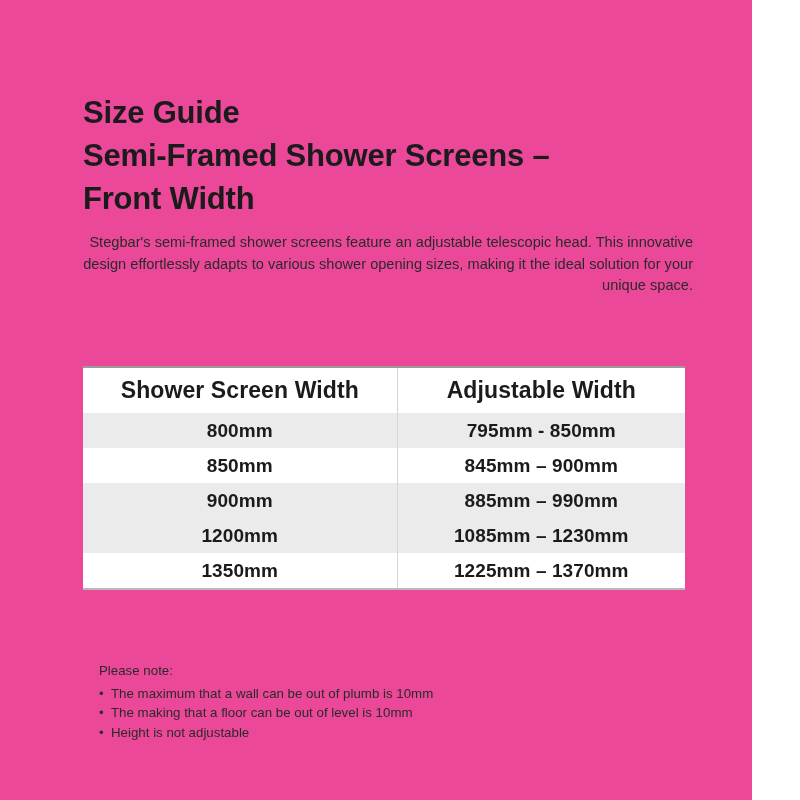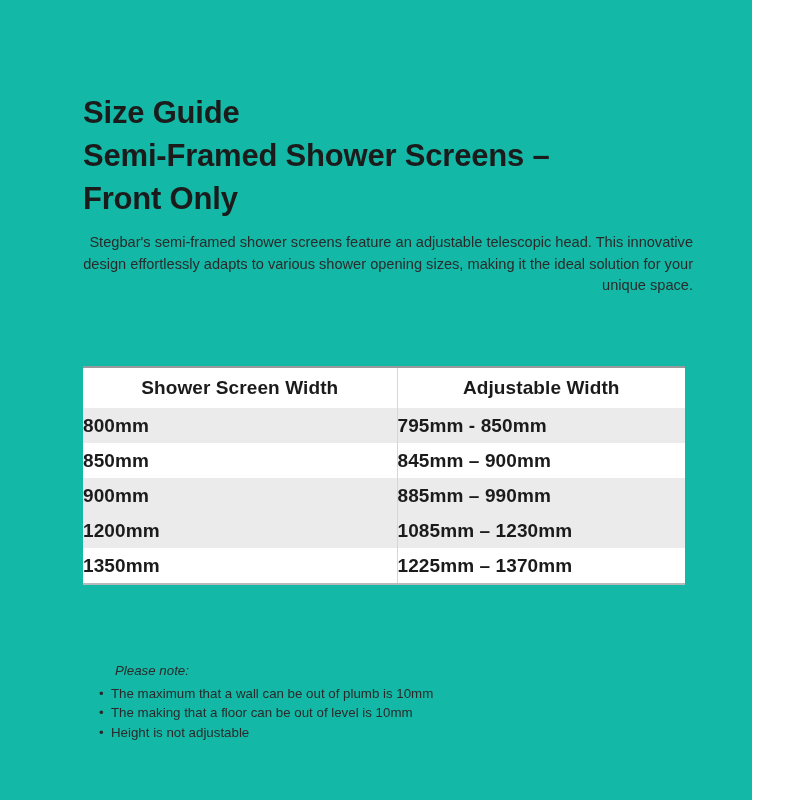--- a/index.html
+++ b/index.html
@@ -12,21 +12,21 @@
     height: 800px;
     font-family: "Liberation Sans", sans-serif;
     color: #231f20;
     -webkit-font-smoothing: antialiased;
   }
   .page {
     position: relative;
     width: 752px;
     height: 800px;
     box-sizing: border-box;
-    background: #14b8a6;
+    background: #ec4899;
     overflow: hidden;
   }
 
   
   .heading {
     position: absolute;
     left: 83px;
     top: 70px;
     width: 640px;
     font-size: 31px;
@@ -61,34 +61,35 @@
     width: 602px;
     border-collapse: collapse;
     table-layout: fixed;
   }
   table.size-table col.c1 { width: 314px; }
   table.size-table col.c2 { width: 288px; }
 
   table.size-table thead th {
     border-top: 2px solid #9a9a9a;
     background: #ffffff;
-    font-size: 19px;
+    font-size: 23px;
     font-weight: 700;
     color: #1b1b1b;
     text-align: center;
     padding: 9px 6px 9px 6px;
     height: 22px;
     letter-spacing: 0.1px;
   }
   table.size-table thead th.col-left {
     border-right: 1px solid #d6d6d6;
   }
 
   table.size-table tbody td {
     font-size: 19px;
+    text-align: center;
     padding: 0;
     height: 35px;
     vertical-align: middle;
     color: #1b1b1b;
     letter-spacing: 0.1px;
   }
   table.size-table tbody td.col-left {
     font-weight: 700;
     border-right: 1px solid #d6d6d6;
   }
@@ -104,21 +105,21 @@
   
   .notes {
     position: absolute;
     left: 99px;
     top: 661px;
     width: 580px;
     font-size: 13.3px;
     line-height: 19.6px;
     color: #2a2a2a;
   }
-  .notes .note-title { margin: 0 0 3px 16px; font-style: italic; }
+  .notes .note-title { margin: 0 0 3px 0; }
   .notes ul {
     margin: 0;
     padding: 0;
     list-style: none;
   }
   .notes ul li {
     position: relative;
     padding-left: 12px;
     margin: 0;
   }
@@ -129,21 +130,21 @@
   }
 </style>
 </head>
 <body>
 
 <div class="page">
 
   <h1 class="heading">
     <span class="line">Size Guide</span>
     <span class="line">Semi-Framed Shower Screens –</span>
-    <span class="line">Front Only</span>
+    <span class="line">Front Width</span>
   </h1>
 
   <div class="intro">
     <p>Stegbar's semi-framed shower screens feature an adjustable telescopic head. This innovative design effortlessly adapts to various shower opening sizes, making it the ideal solution for your unique space.</p>
   </div>
 
   <div class="size-table-wrap">
     <table class="size-table">
       <colgroup>
         <col class="c1">

